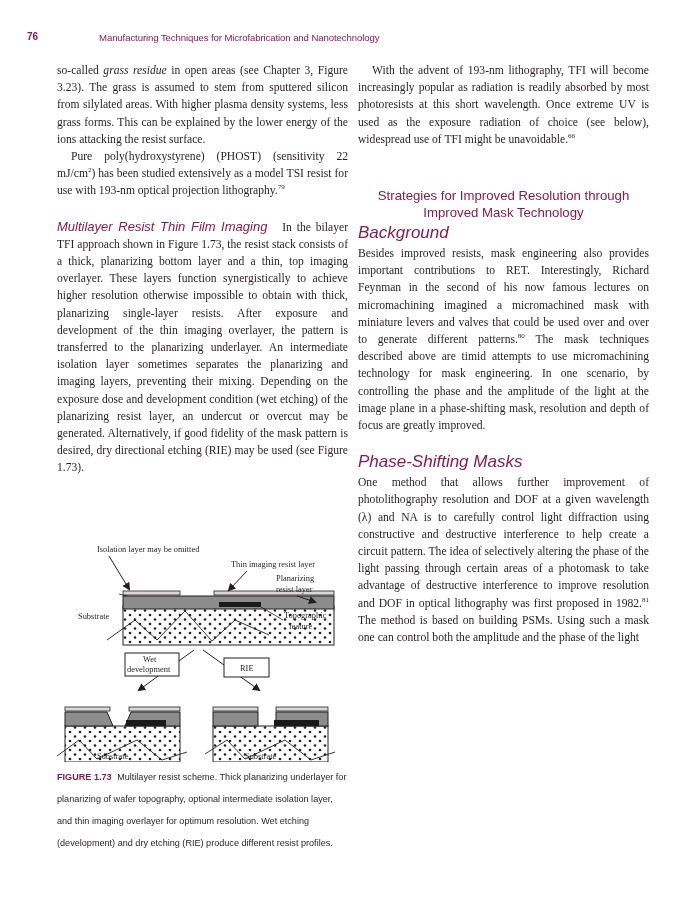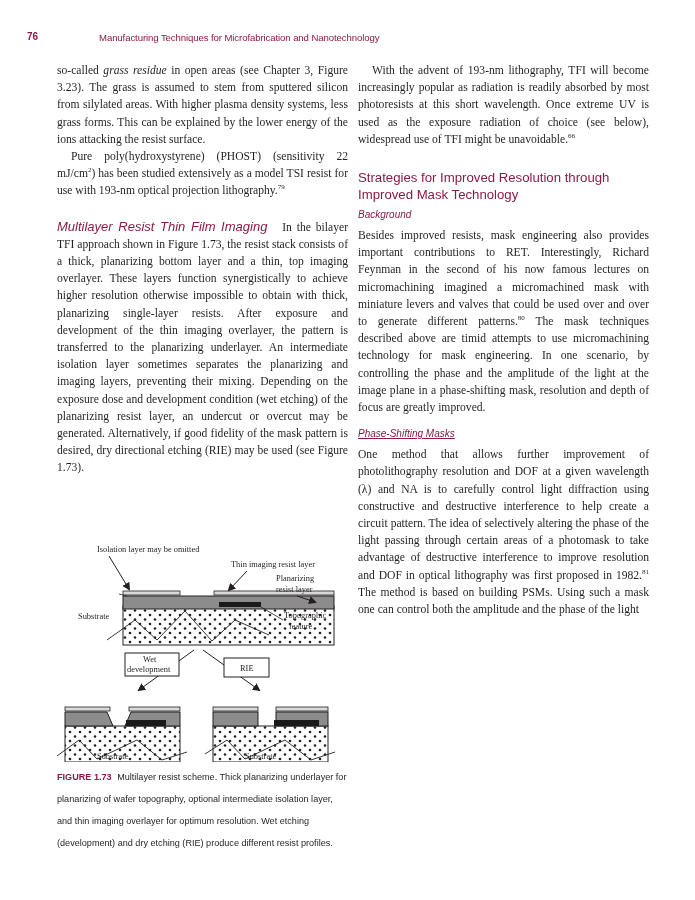--- a/index.html
+++ b/index.html
@@ -16,24 +16,24 @@
   .col p { margin: 0; }
   .indent { text-indent: 14px; }
   .col sup { font-size: 7px; line-height: 0; vertical-align: 5px; }
   .col em { font-style: italic; margin-top: 8px; }
 
   .run-in { font-family: "Liberation Sans", "DejaVu Sans", sans-serif; font-style: italic;
             color: #8b1a48; font-size: 13px; }
   .gap-para { margin-top: 18px !important; }
 
   .h2 { font-family: "Liberation Sans", "DejaVu Sans", sans-serif; color: #8b1a48;
-        font-size: 13.2px; line-height: 16.5px; margin: 22px 0 4px 0; text-align: left; }
+        font-size: 13.2px; line-height: 16.5px; margin: 40px 0 4px 0; text-align: center; }
   .h3 { font-family: "Liberation Sans", "DejaVu Sans", sans-serif; font-style: italic; color: #8b1a48;
-        font-size: 10px; line-height: 16px; margin: 0 0 4px 0; text-align: left; }
-  .h3.pad { margin-top: 10px; text-decoration: underline; }
+        font-size: 17px; line-height: 16px; margin: 0 0 4px 0; text-align: left; }
+  .h3.pad { margin-top: 20px; }
 
   .figure { position: absolute; left: 57px; top: 540px; width: 291px; height: 222px; }
   .figure svg { display: block; }
   .figure text { font-family: "Liberation Serif", "DejaVu Serif", serif; font-size: 8.4px; fill: #231f20; }
 
   .caption { position: absolute; left: 57px; top: 766px; width: 291px;
              font-family: "Liberation Sans", "DejaVu Sans", sans-serif; font-size: 9.1px; line-height: 22px; color: #231f20; }
   .caption .fig-label { color: #8b1a48; font-weight: bold; margin-right: 3px; }
 </style>
 </head>

